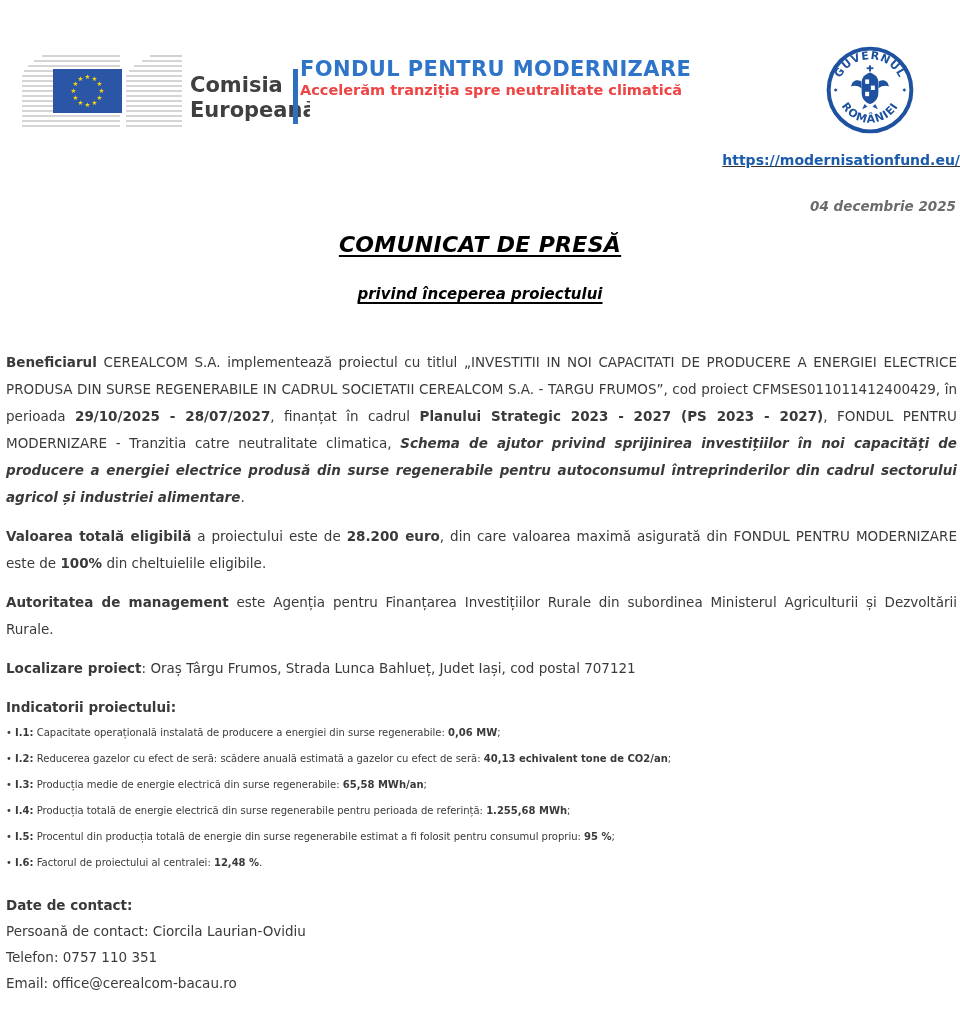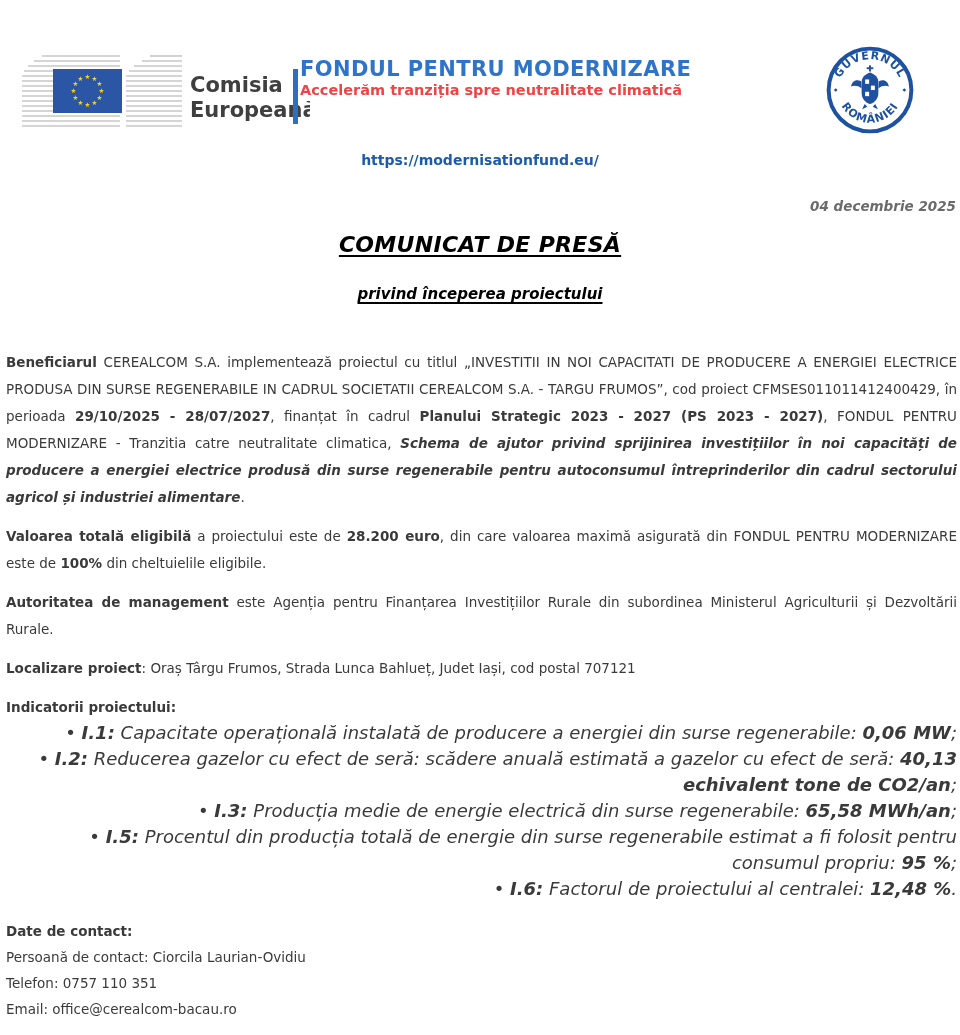--- a/index.html
+++ b/index.html
@@ -18,21 +18,21 @@
   .fund-block {
     position: absolute; left: 300px; top: 56px; width: 480px; 
   }
   .fund-title {
     color: #2e74c9; font-weight: bold; font-size: 21px; letter-spacing: 0.4px;
     line-height: 26px; white-space: nowrap;
   }
   .fund-tagline {
     color: #ef4444; font-weight: bold; font-size: 14.5px; white-space: nowrap;
   }
-  .fund-url-row { position: absolute; left: 0; top: 150px; width: 960px; text-align: center; }
+  .fund-url-row { position: absolute; left: 0; top: 150px; width: 960px; text-align: right; text-decoration: underline; }
   .fund-url { color: #1a5bab; font-weight: bold; font-size: 14px; text-decoration: none; }
   .gov-seal { position: absolute; left: 826px; top: 46px; width: 88px; height: 88px; }
   
   .date-row {
     position: absolute; top: 198px; left: 0; width: 956px; text-align: right;
     color: #6b6b6b; font-weight: bold; font-style: italic; font-size: 13.5px;
   }
   .doc-title-row { position: absolute; top: 232px; left: 0; width: 960px; text-align: center; }
   .doc-title {
     display: inline-block; color: #000; font-weight: bold; font-style: italic;
@@ -48,21 +48,21 @@
   
   .content {
     position: absolute; top: 349px; left: 6px; width: 951px;
     font-size: 13.5px; color: #3a3a3a;
   }
   .para { line-height: 27px; text-align: justify; margin-bottom: 12px; }
   .para.last-left { text-align: left; }
   .b { font-weight: bold; }
   .i { font-style: italic; }
   .ind-heading { line-height: 26px; margin-top: 2px; }
-  .bullet-line { line-height: 26px; font-size: 18px; text-align: right; font-style: italic; }
+  .bullet-line { line-height: 26px; font-size: 10px; text-align: left; }
   .contact-block { margin-top: 16px; }
   .contact-heading { line-height: 26px; }
   .contact-line { line-height: 26px; }
   svg text { font-family: "DejaVu Sans", "Liberation Sans", sans-serif; }
 </style>
 </head>
 <body>
 
 <div class="page">
 
@@ -173,20 +173,21 @@
   <div class="content">
     <p class="para"><span class="b">Beneficiarul</span><span> CEREALCOM S.A. implementează proiectul cu titlul „INVESTITII IN NOI CAPACITATI DE PRODUCERE A ENERGIEI ELECTRICE PRODUSA DIN SURSE REGENERABILE IN CADRUL SOCIETATII CEREALCOM S.A. - TARGU FRUMOS”, cod proiect CFMSES011011412400429, în perioada </span><span class="b">29/10/2025 - 28/07/2027</span><span>, finanțat în cadrul </span><span class="b">Planului Strategic 2023 - 2027 (PS 2023 - 2027)</span><span>, FONDUL PENTRU MODERNIZARE - Tranzitia catre neutralitate climatica, </span><span class="b i">Schema de ajutor privind sprijinirea investițiilor în noi capacități de producere a energiei electrice produsă din surse regenerabile pentru autoconsumul întreprinderilor din cadrul sectorului agricol și industriei alimentare</span><span>.</span></p>
     <p class="para"><span class="b">Valoarea totală eligibilă</span><span> a proiectului este de </span><span class="b">28.200 euro</span><span>, din care valoarea maximă asigurată din FONDUL PENTRU MODERNIZARE este de </span><span class="b">100%</span><span> din cheltuielile eligibile.</span></p>
     <p class="para"><span class="b">Autoritatea de management</span><span> este Agenția pentru Finanțarea Investițiilor Rurale din subordinea Ministerul Agriculturii și Dezvoltării Rurale.</span></p>
     <p class="para last-left"><span class="b">Localizare proiect</span><span>: Oraș Târgu Frumos, Strada Lunca Bahlueț, Judet Iași, cod postal 707121</span></p>
 
     <div class="ind-heading"><span class="b">Indicatorii proiectului:</span></div>
     <div class="bullet-line"><span>• </span><span class="b">I.1:</span><span> Capacitate operațională instalată de producere a energiei din surse regenerabile: </span><span class="b">0,06 MW</span><span>;</span></div>
     <div class="bullet-line"><span>• </span><span class="b">I.2:</span><span> Reducerea gazelor cu efect de seră: scădere anuală estimată a gazelor cu efect de seră: </span><span class="b">40,13 echivalent tone de CO2/an</span><span>;</span></div>
     <div class="bullet-line"><span>• </span><span class="b">I.3:</span><span> Producția medie de energie electrică din surse regenerabile: </span><span class="b">65,58 MWh/an</span><span>;</span></div>
+    <div class="bullet-line"><span>• </span><span class="b">I.4:</span><span> Producția totală de energie electrică din surse regenerabile pentru perioada de referință: </span><span class="b">1.255,68 MWh</span><span>;</span></div>
     <div class="bullet-line"><span>• </span><span class="b">I.5:</span><span> Procentul din producția totală de energie din surse regenerabile estimat a fi folosit pentru consumul propriu: </span><span class="b">95 %</span><span>;</span></div>
     <div class="bullet-line"><span>• </span><span class="b">I.6:</span><span> Factorul de proiectului al centralei: </span><span class="b">12,48 %</span><span>.</span></div>
 
     <div class="contact-block">
       <div class="contact-heading"><span class="b">Date de contact:</span></div>
       <div class="contact-line">Persoană de contact: Ciorcila Laurian-Ovidiu</div>
       <div class="contact-line">Telefon: 0757 110 351</div>
       <div class="contact-line">Email: office@cerealcom-bacau.ro</div>
     </div>
   </div>

